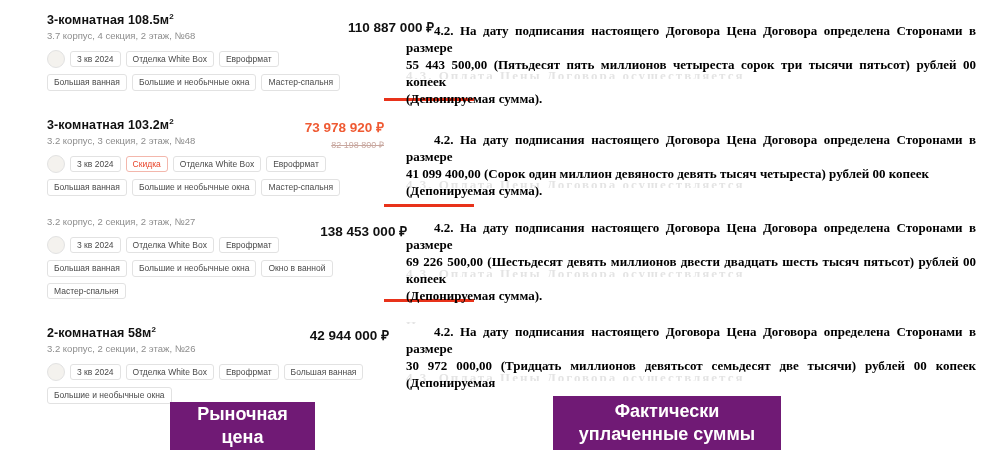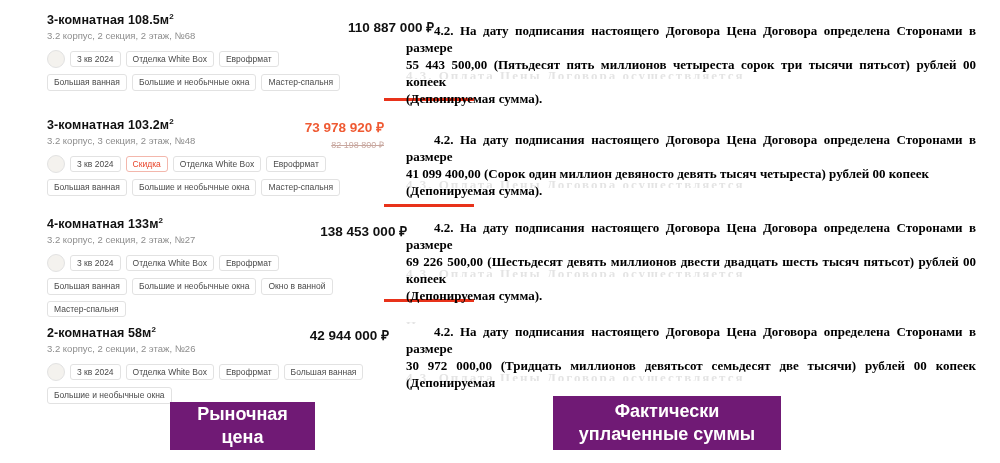--- a/index.html
+++ b/index.html
@@ -198,21 +198,21 @@
 </style>
 </head>
 <body>
 
 <div class="page">
 
   <div class="listing">
 
     <div class="flat-card" style="top:12px;">
       <div class="flat-title"><span>3-комнатная 108.5м</span><sup>2</sup></div>
-      <div class="flat-sub">3.2 корпус, 2 секция, 2 этаж, №68</div>
+      <div class="flat-sub">3.7 корпус, 4 секция, 2 этаж, №68</div>
       <div class="chip-row">
         <span class="swatch"></span>
         <span class="chip date">3 кв 2024</span>
         <span class="chip">Отделка White Box</span>
         <span class="chip">Еврофрмат</span>
       </div>
       <div class="chip-row">
         <span class="chip">Большая ванная</span>
         <span class="chip">Большие и необычные окна</span>
         <span class="chip">Мастер-спальня</span>
@@ -237,21 +237,20 @@
         <span class="chip">Большие и необычные окна</span>
         <span class="chip">Мастер-спальня</span>
       </div>
     </div>
     <div class="price-block" style="left:205px; top:118px;">
       <div class="price-main discount">73 978 920 ₽</div>
       <div class="price-old">82 198 800 ₽</div>
     </div>
 
     <div class="flat-card" style="top:216px;">
-      <div class="flat-title"><span>4-комнатная 133м</span><sup>2</sup></div>
       <div class="flat-sub">3.2 корпус, 2 секция, 2 этаж, №27</div>
       <div class="chip-row">
         <span class="swatch"></span>
         <span class="chip date">3 кв 2024</span>
         <span class="chip">Отделка White Box</span>
         <span class="chip">Еврофрмат</span>
       </div>
       <div class="chip-row">
         <span class="chip">Большая ванная</span>
         <span class="chip">Большие и необычные окна</span>

